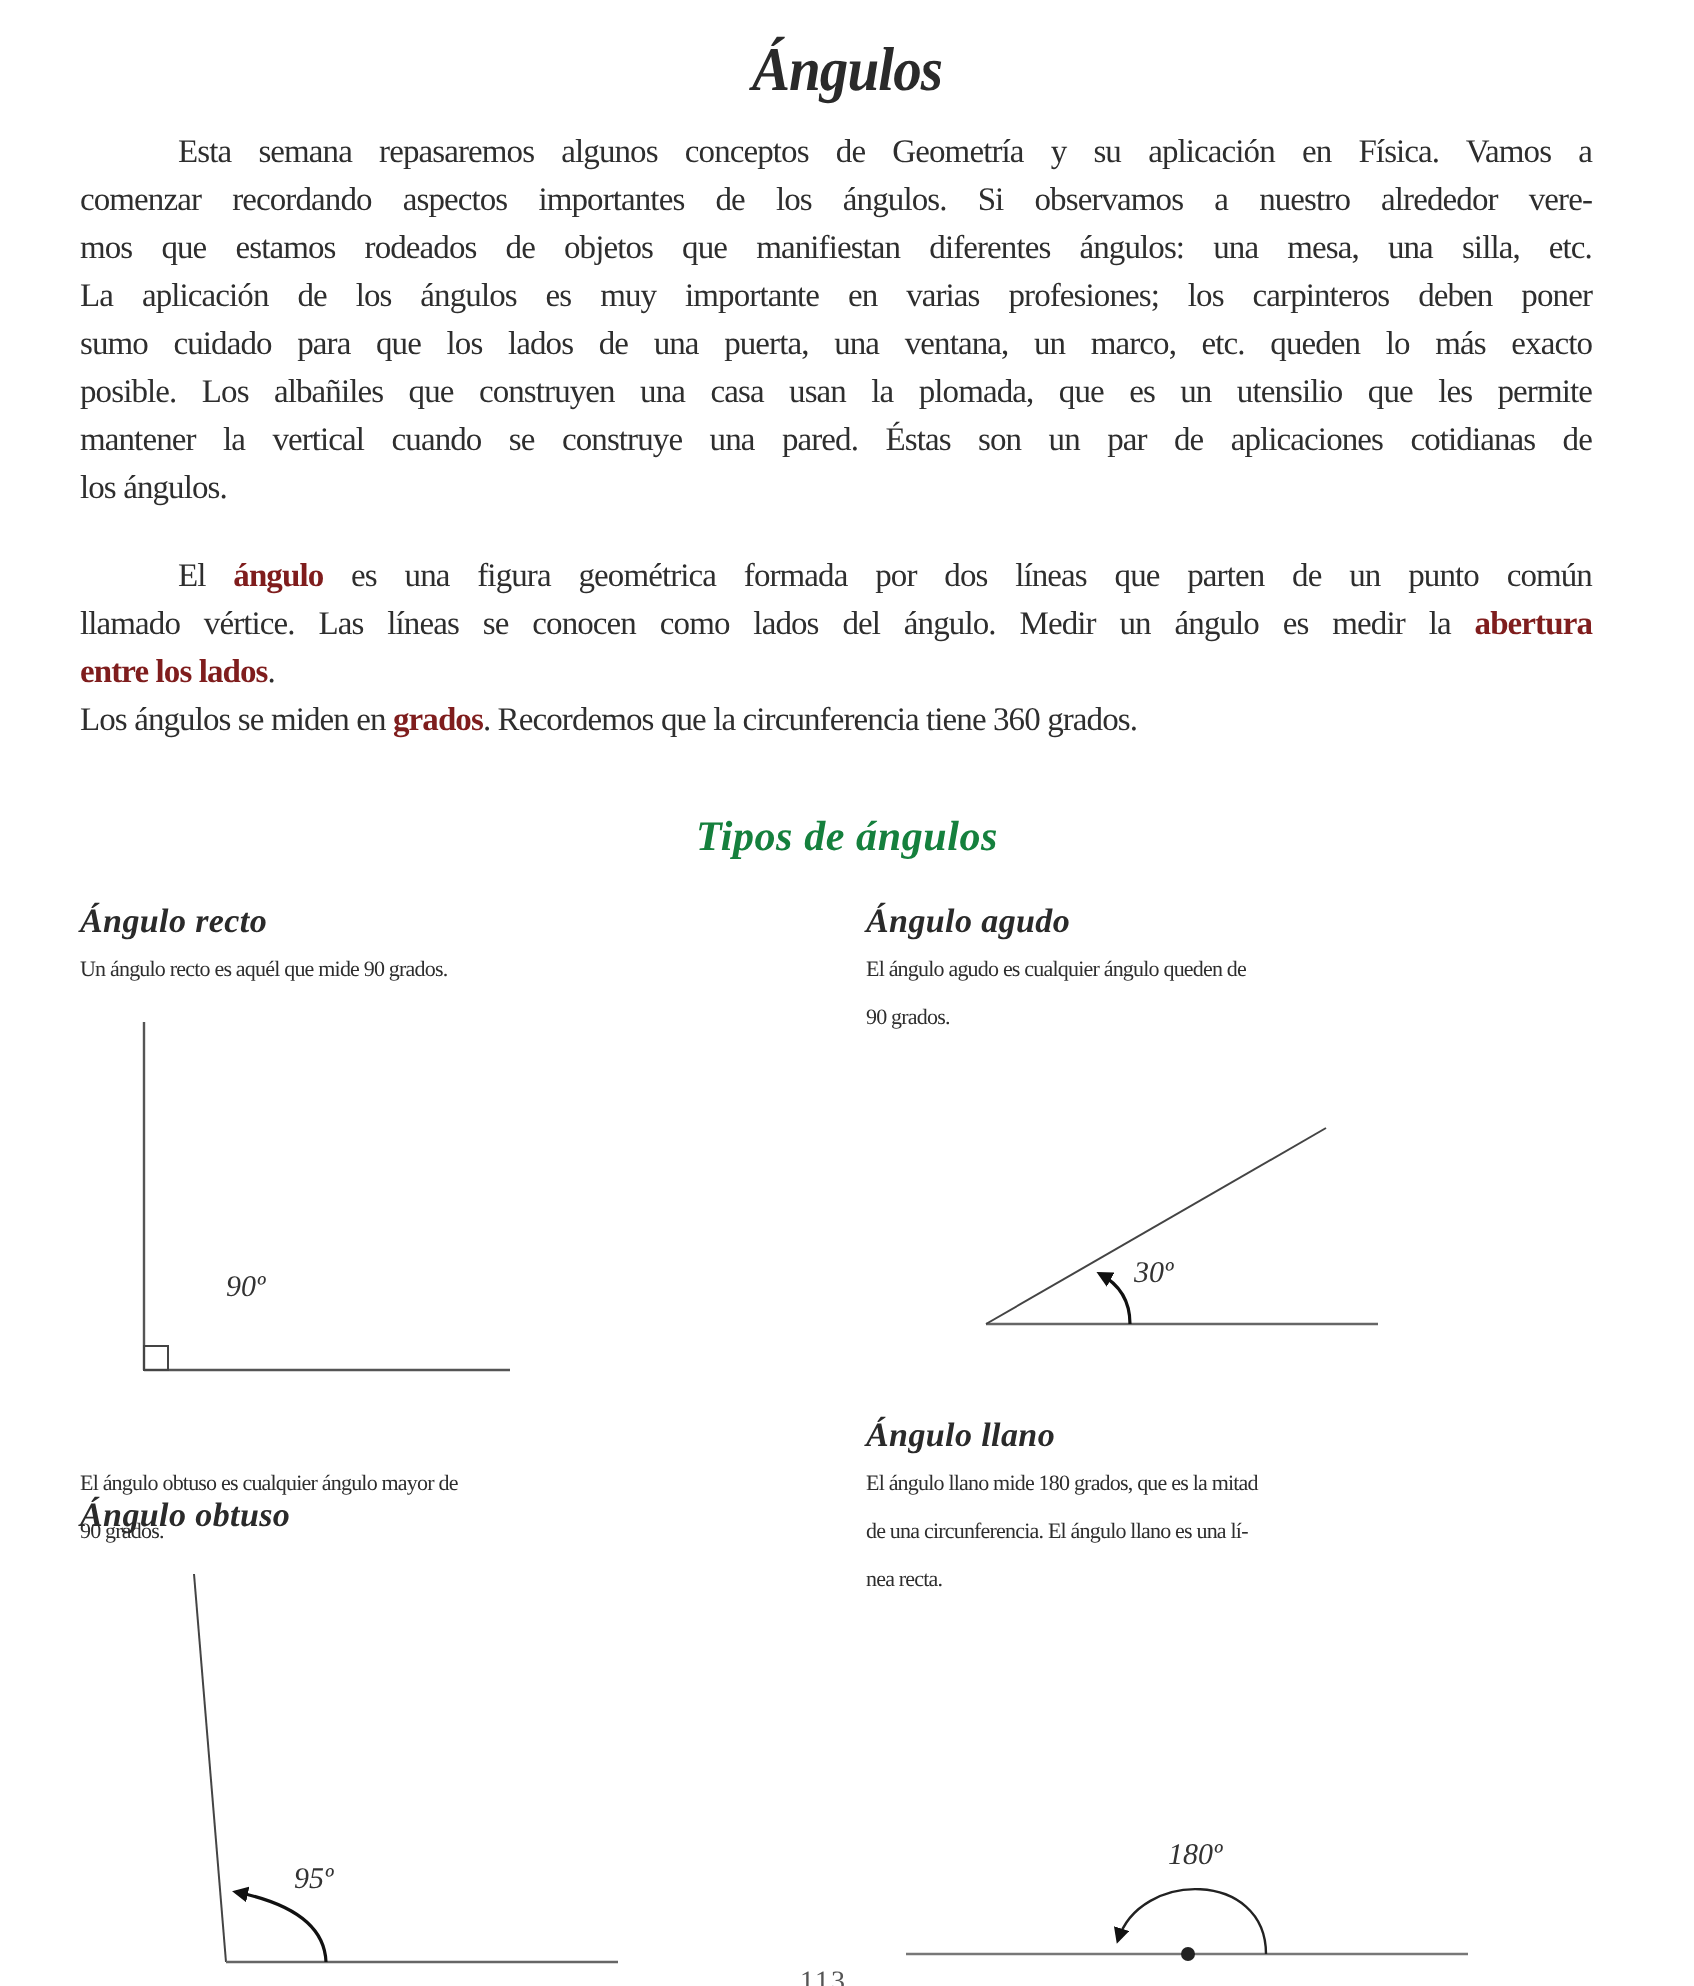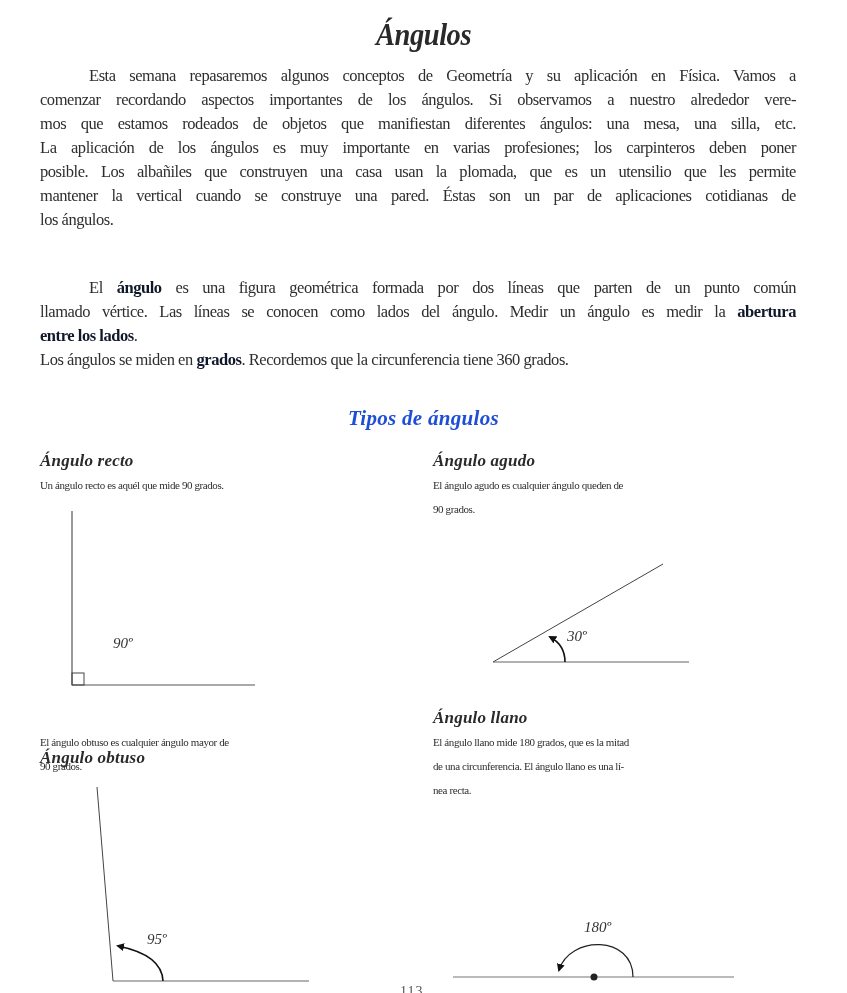--- a/index.html
+++ b/index.html
@@ -17,25 +17,25 @@
     .body-text {
       position: absolute; left: 40px; width: 756px;
       font-size: 16.5px; line-height: 24px; letter-spacing: -0.45px;
       text-align: justify; color: #2e2e2e;
     }
     .line { display: block; text-align: justify; text-align-last: justify; white-space: nowrap; }
     .line.last { text-align-last: left; }
     .p1 { top: 64px; }
     .p2 { top: 276px; }
     .p3 { top: 348px; }
-    b { font-weight: bold; color: #0f172a; }
+    b { font-weight: bold; color: #7f1d1d; }
     .section-title {
       position: absolute; left: 0; width: 847px; top: 406px; text-align: center;
       font-style: italic; font-weight: bold; font-size: 21px; letter-spacing: 0.3px;
-      color: #1d4ed8;
+      color: #15803d;
     }
     .sub-head {
       position: absolute; font-style: italic; font-weight: bold; font-size: 17px;
       color: #2a2a2a; letter-spacing: 0.2px;
     }
     .desc {
       position: absolute; font-size: 11px; line-height: 24px; letter-spacing: -0.4px;
       color: #2e2e2e;
     }
     .figure { position: absolute; left: 0; top: 0; }
@@ -51,20 +51,21 @@
 </head>
 <body>
 
 <div class="title">Ángulos</div>
 
 <div class="body-text p1">
   <span class="line" style="padding-left:49px">Esta semana repasaremos algunos conceptos de Geometría y su aplicación en Física. Vamos a</span>
   <span class="line">comenzar recordando aspectos importantes de los ángulos. Si observamos a nuestro alrededor vere-</span>
   <span class="line">mos que estamos rodeados de objetos que manifiestan diferentes ángulos:  una mesa, una silla, etc.</span>
   <span class="line">La aplicación  de los ángulos es muy importante en varias profesiones; los carpinteros deben poner</span>
+  <span class="line">sumo cuidado para que los lados de una puerta, una ventana, un marco, etc. queden lo más exacto</span>
   <span class="line">posible. Los albañiles que construyen una casa usan la plomada, que es un utensilio que les permite</span>
   <span class="line">mantener la vertical cuando se construye una pared.  Éstas son un par de aplicaciones cotidianas de</span>
   <span class="line last">los ángulos.</span>
 </div>
 
 <div class="body-text p2">
   <span class="line" style="padding-left:49px"><span>El </span><b>ángulo</b><span> es una figura geométrica formada por dos líneas que parten de un punto común</span></span>
   <span class="line"><span>llamado vértice. Las líneas se conocen como lados del ángulo. Medir un ángulo es medir la </span><b>abertura</b></span>
   <span class="line last"><b>entre los lados</b><span>.</span></span>
 </div>

